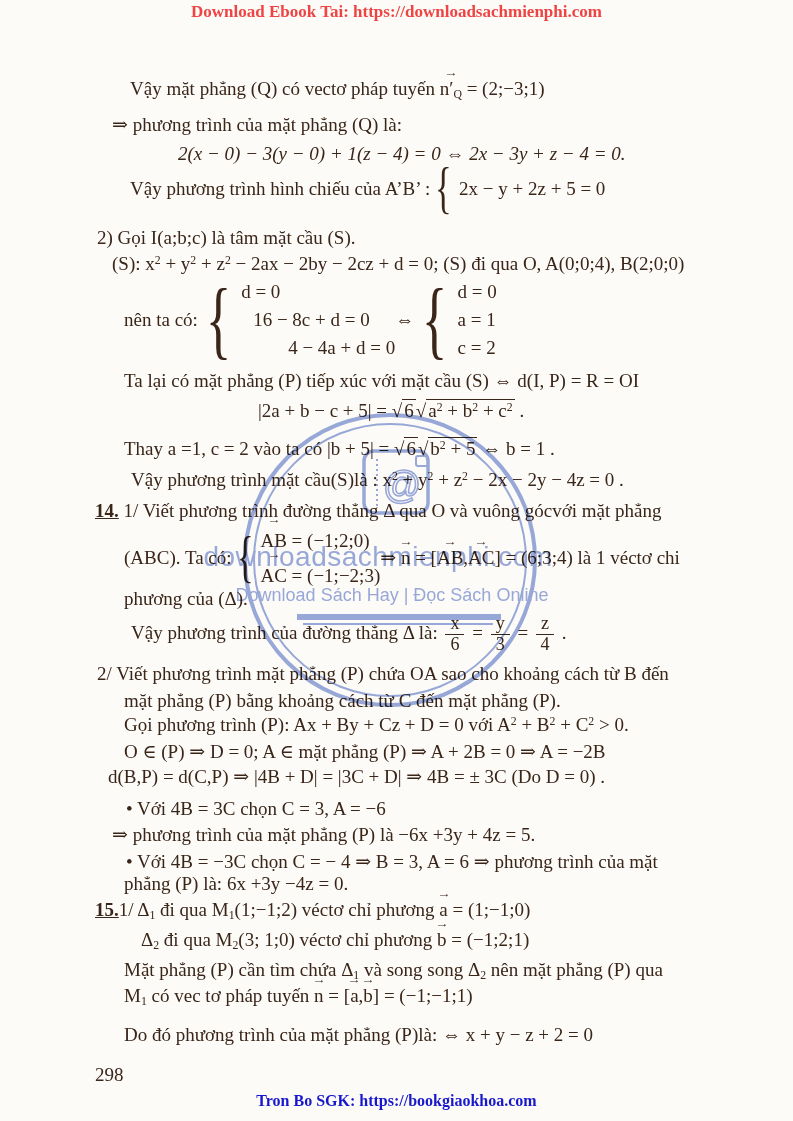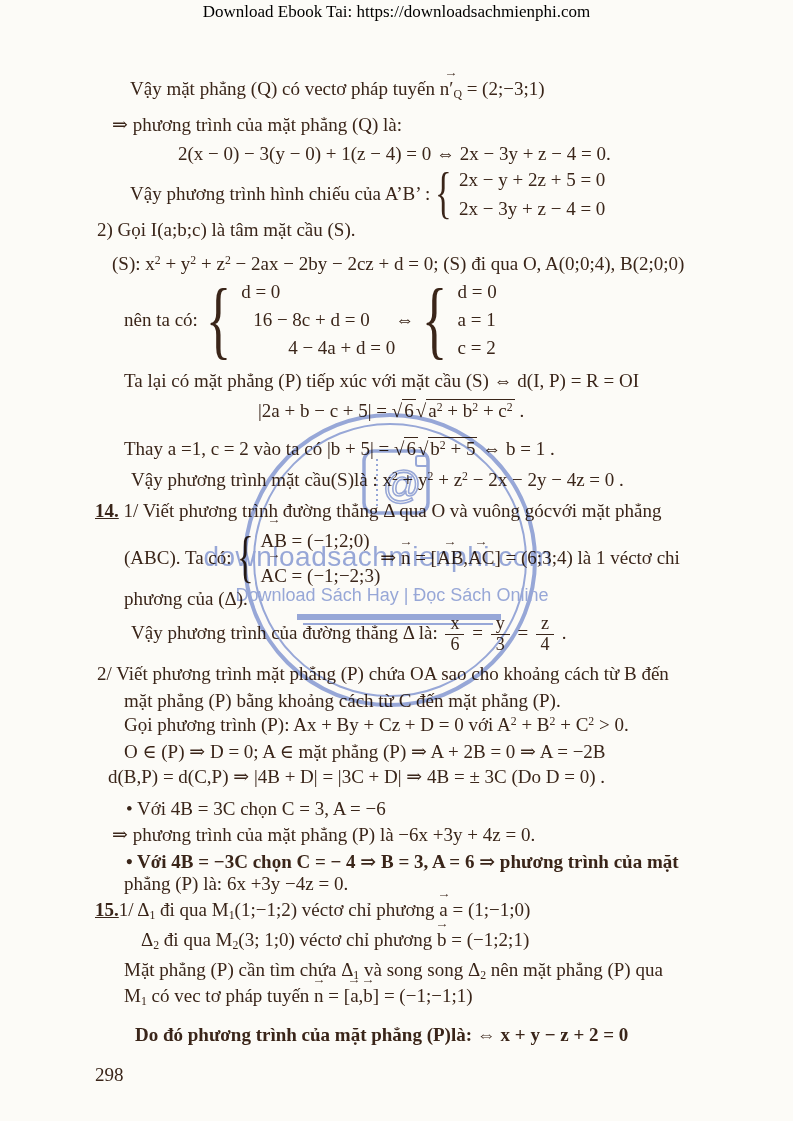--- a/index.html
+++ b/index.html
@@ -6,21 +6,21 @@
   #page{
     position:relative;
     width:793px;height:1121px;
     background:#fcfbf7;
     overflow:hidden;
     font-family:"Liberation Serif","DejaVu Serif",serif;
     color:#3a2519;
   }
   .hdr{
     position:absolute;left:0;right:0;text-align:center;
-    font-weight:normal;font-size:17px;color:#000000;
+    font-weight:bold;font-size:17px;color:#ef4444;
   }
   .ftr{
     position:absolute;left:0;right:0;text-align:center;
     font-weight:bold;font-size:16px;color:#1717cd;
   }
   .ln{
     position:absolute;
     font-size:19px;line-height:26px;
     white-space:nowrap;
   }
@@ -59,32 +59,31 @@
 </head>
 <body>
 
 <div id="page">
 
   <div class="hdr" style="top:2px">Download Ebook Tai: https://downloadsachmienphi.com</div>
 
   <div id="content">
       <div class="ln" style="left: 130px; top: 76px;">Vậy mặt phẳng (Q) có vectơ  pháp tuyến <span class="vec">n′<sub>Q</sub><i class="arr">→</i></span> = (2;−3;1)</div>
       <div class="ln" style="left: 112px; top: 112px;">⇒ phương trình của mặt phẳng (Q) là:</div>
-      <div class="ln" style="left: 178px; top: 141px;">2(x − 0) − 3(y − 0) + 1(z − 4) = 0  ⇔ 2x − 3y + z − 4 = 0.</div>
+      <div class="ln" style="left: 178px; top: 141px; font-style: italic;">2(x − 0) − 3(y − 0) + 1(z − 4) = 0  ⇔ 2x − 3y + z − 4 = 0.</div>
       <div class="ln row" style="left: 130px; top: 165px;">
         <span>Vậy phương trình hình chiếu của A’B’ : </span>
         <span class="sys n2">
           <span class="br">{</span>
           <span class="rows">
             <span class="r" style="line-height: 29px;">2x − y + 2z + 5 = 0</span>
-            <span class="r" style="line-height: 29px;">2x − 3y + z − 4 = 0</span>
           </span>
         </span>
       </div>
-      <div class="ln" style="left: 97px; top: 217px;">2)  Gọi I(a;b;c) là tâm mặt cầu (S).</div>
+      <div class="ln" style="left: 97px; top: 225px;">2)  Gọi I(a;b;c) là tâm mặt cầu (S).</div>
       <div class="ln" style="left: 112px; top: 251px;">(S):  x<sup>2</sup> + y<sup>2</sup> + z<sup>2</sup> − 2ax − 2by − 2cz + d = 0; (S) đi qua O, A(0;0;4), B(2;0;0)</div>
       <div class="ln row" style="left: 124px; top: 278px;">
         <span>nên ta có: </span>
         <span class="sys n3">
           <span class="br">{</span>
           <span class="rows">
             <span class="r" style="line-height: 28px;">d = 0</span>
             <span class="r" style="line-height: 28px; margin-left: 12px;">16 − 8c + d = 0</span>
             <span class="r" style="line-height: 28px; margin-left: 47px;">4 − 4a + d = 0</span>
           </span>
@@ -125,39 +124,40 @@
         </span> = <span class="frac">
           <span class="fn">z</span>
           <span class="fd">4</span>
         </span> .</div>
       <div class="ln" style="left: 97px; top: 661px;">2/  Viết phương trình mặt phẳng (P) chứa OA sao cho khoảng cách từ B đến</div>
       <div class="ln" style="left: 124px; top: 688px;">mặt phẳng (P) bằng khoảng cách từ C đến mặt phẳng (P).</div>
       <div class="ln" style="left: 124px; top: 712px;">Gọi phương trình (P): Ax + By + Cz + D = 0 với A<sup>2</sup> + B<sup>2</sup> + C<sup>2</sup> &gt; 0.</div>
       <div class="ln" style="left: 124px; top: 739px;">O ∈ (P) ⇒ D = 0; A ∈ mặt phẳng (P) ⇒ A + 2B  = 0 ⇒ A = −2B</div>
       <div class="ln" style="left: 108px; top: 764px;">d(B,P) = d(C,P) ⇒ |4B + D| = |3C + D| ⇒ 4B = ± 3C (Do D = 0) .</div>
       <div class="ln" style="left: 126px; top: 796px;">• Với 4B = 3C chọn C = 3, A = −6</div>
-      <div class="ln" style="left: 112px; top: 822px;">⇒ phương trình của mặt phẳng (P) là  −6x +3y + 4z = 0.</div>
-      <div class="ln" style="left: 126px; top: 849px; font-weight: bold;">• Với 4B = −3C chọn C = − 4 ⇒ B = 3, A = 6 ⇒ phương trình của mặt</div>
+      <div class="ln" style="left: 112px; top: 822px;">⇒ phương trình của mặt phẳng (P) là  −6x +3y + 4z = 5.</div>
+      <div class="ln" style="left: 126px; top: 849px;">• Với 4B = −3C chọn C = − 4 ⇒ B = 3, A = 6 ⇒ phương trình của mặt</div>
       <div class="ln" style="left: 124px; top: 871px;">phẳng (P) là: 6x +3y −4z = 0.</div>
       <div class="ln" style="left: 95px; top: 897px;"><b>15.</b>1/ Δ<sub>1</sub> đi qua M<sub>1</sub>(1;−1;2) véctơ chỉ phương  <span class="vec">a<i class="arr">→</i></span> = (1;−1;0)</div>
       <div class="ln" style="left: 141px; top: 927px;">Δ<sub>2</sub> đi qua M<sub>2</sub>(3; 1;0) véctơ chỉ phương  <span class="vec">b<i class="arr">→</i></span> = (−1;2;1)</div>
       <div class="ln" style="left: 124px; top: 957px;">Mặt phẳng (P) cần tìm chứa Δ<sub>1</sub> và song song  Δ<sub>2</sub> nên mặt phẳng (P) qua</div>
       <div class="ln" style="left: 124px; top: 983px;">M<sub>1</sub> có vec tơ  pháp tuyến <span class="vec">n<i class="arr">→</i></span> = [<span class="vec">a<i class="arr">→</i></span>,<span class="vec">b<i class="arr">→</i></span>] = (−1;−1;1)</div>
-      <div class="ln" style="left: 135px; top: 1022px; font-weight: bold;">Do đó phương trình của mặt phẳng (P)là: ⇔ x + y − z  + 2 = 0</div>
+      <div class="ln" style="left: 124px; top: 1022px;">Do đó phương trình của mặt phẳng (P)là: ⇔ x + y − z  + 2 = 0</div>
       <div class="ln" style="left: 95px; top: 1062px;">298</div>
     </div>
 
   <svg id="wm" width="793" height="1121" viewBox="0 0 793 1121">
     <g stroke="#8095d6" fill="none">
       <circle cx="390" cy="560" r="145" stroke-width="4"></circle>
       <circle cx="390" cy="560" r="136" stroke-width="2"></circle>
       <rect x="364" y="451" width="64" height="62" rx="10" stroke-width="3.5"></rect>
       <rect x="416" y="456" width="12" height="10" rx="2" stroke-width="2"></rect>
       <line x1="377" y1="459" x2="377" y2="506" stroke-width="2" stroke-dasharray="2,3"></line>
     </g>
     <text x="402" y="498" text-anchor="middle" font-size="38" font-family="Liberation Sans, sans-serif" fill="none" stroke="#8095d6" stroke-width="1.6">@</text>
     <text x="378" y="566" text-anchor="middle" font-size="28" letter-spacing="0.5" font-family="Liberation Sans, sans-serif" fill="#8095d6">downloadsachmienphi.com</text>
     <text x="392" y="601" text-anchor="middle" font-size="18" font-family="Liberation Sans, sans-serif" fill="#8095d6">Download Sách Hay | Đọc Sách Online</text>
     <rect x="297" y="614" width="204" height="6" fill="#8095d6"></rect>
     <rect x="303" y="623" width="190" height="2" fill="#8095d6"></rect>
   </svg>
 
+  <div class="ftr" style="top:1092px">Tron Bo SGK: https://bookgiaokhoa.com</div>
 </div>
 
 </body></html>

